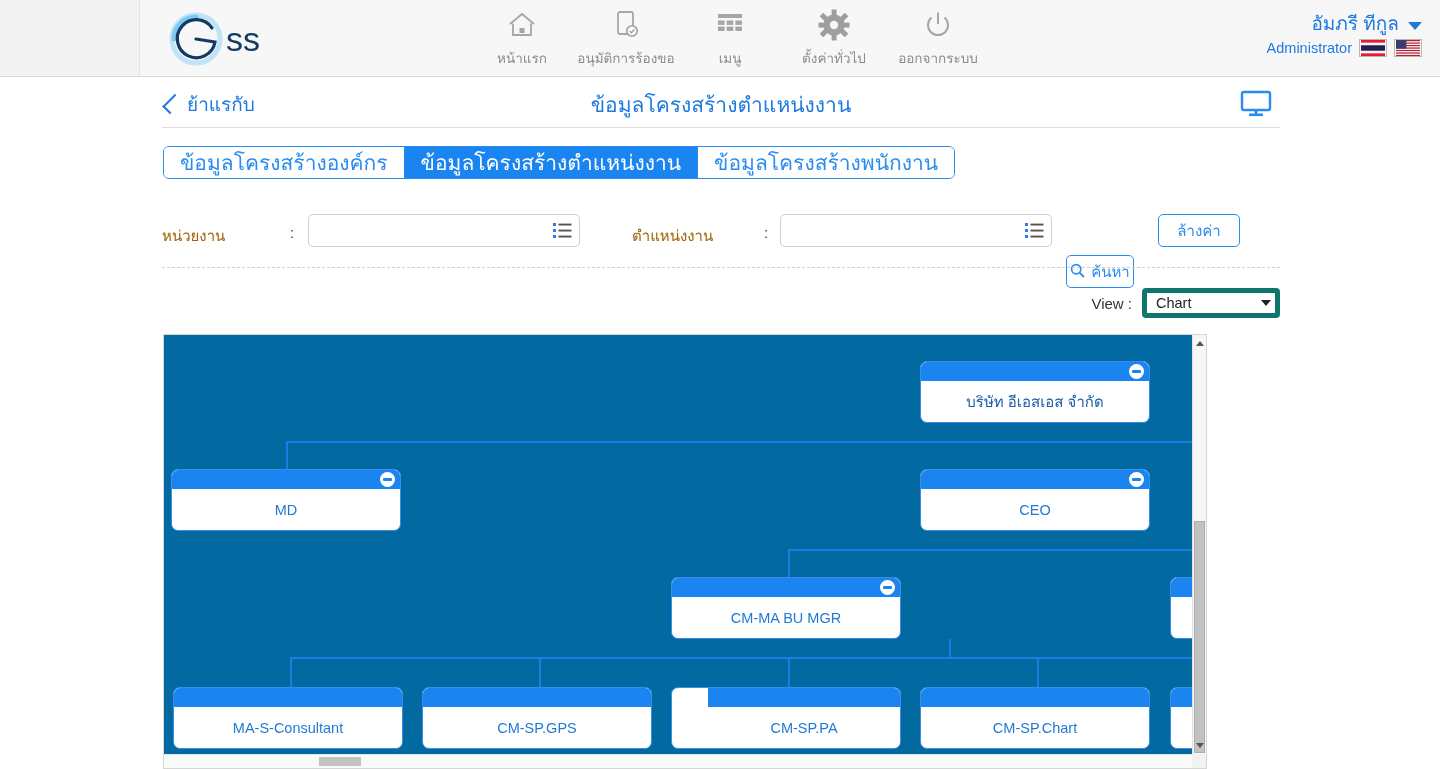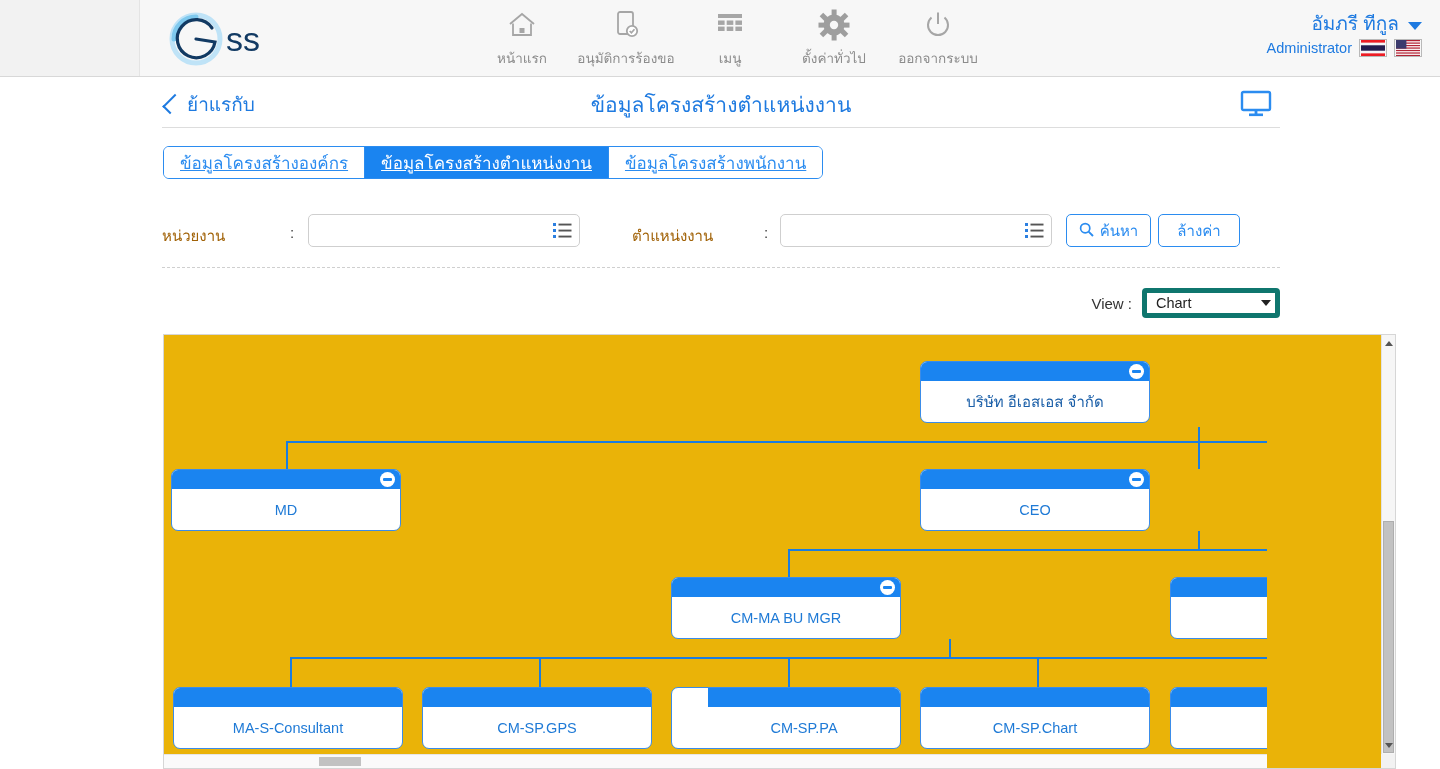--- a/index.html
+++ b/index.html
@@ -105,27 +105,26 @@
     display: flex;
     border: 1px solid #2b8cf0;
     border-radius: 6px;
     overflow: hidden;
     height: 33px;
   }
   .tab {
     padding: 0 16px;
     height: 31px;
     display: flex; align-items: center; justify-content: center;
-    font-size: 17px;
+    font-size: 21px;
     color: #2b8cf0;
     background: #ffffff;
     border-right: 1px solid #2b8cf0;
     cursor: pointer;
     white-space: nowrap;
-    text-decoration: underline;
   }
   .tab:last-child { border-right: none; }
   .tab.active { background: #1a84f0; color: #ffffff; }
 
   .divider-dashed {
     position: absolute; left: 162px; top: 267px;
     width: 1118px; height: 0;
     border-top: 1px dashed #cfcfcf;
   }
 
@@ -175,23 +174,23 @@
     width: 0; height: 0;
     border-left: 5px solid transparent;
     border-right: 5px solid transparent;
     border-top: 6px solid #222;
     pointer-events: none;
   }
 
   
   .chart-panel {
     position: absolute; left: 163px; top: 334px;
-    width: 1233px; height: 435px;
+    width: 1044px; height: 435px;
     border: 1px solid #d6d6d6;
-    background: #eab308;
+    background: #0369a1;
     overflow: hidden;
   }
   .chart-canvas {
     position: absolute; left: 0; top: 0;
     width: 1103px; height: 420px;
     overflow: hidden;
   }
   .conn { position: absolute; background: #1a7de0; }
   .conn.v { width: 2px; }
   .conn.h { height: 2px; }
@@ -439,21 +438,21 @@
           </g>
           <g fill="#555">
             <rect x="5.5" y="1.6" width="13" height="1.9"></rect>
             <rect x="5.5" y="7.6" width="13" height="1.9"></rect>
             <rect x="5.5" y="13.6" width="13" height="1.9"></rect>
           </g>
         </svg>
     </span>
   </span>
 
-  <div class="btn" style="left:904px; width:85px;">
+  <div class="btn" style="left:904px; width:68px;margin-top:41px;">
     <span>
       <svg width="15" height="15" viewBox="0 0 15 15">
           <circle cx="6.2" cy="6.2" r="4.6" fill="none" stroke="#2b8cf0" stroke-width="1.7"></circle>
           <line x1="9.6" y1="9.6" x2="14" y2="14" stroke="#2b8cf0" stroke-width="1.9"></line>
         </svg>
     </span>
     <span>ค้นหา</span>
   </div>
   <div class="btn" style="left:996px; width:82px;">
     <span>ล้างค่า</span>

